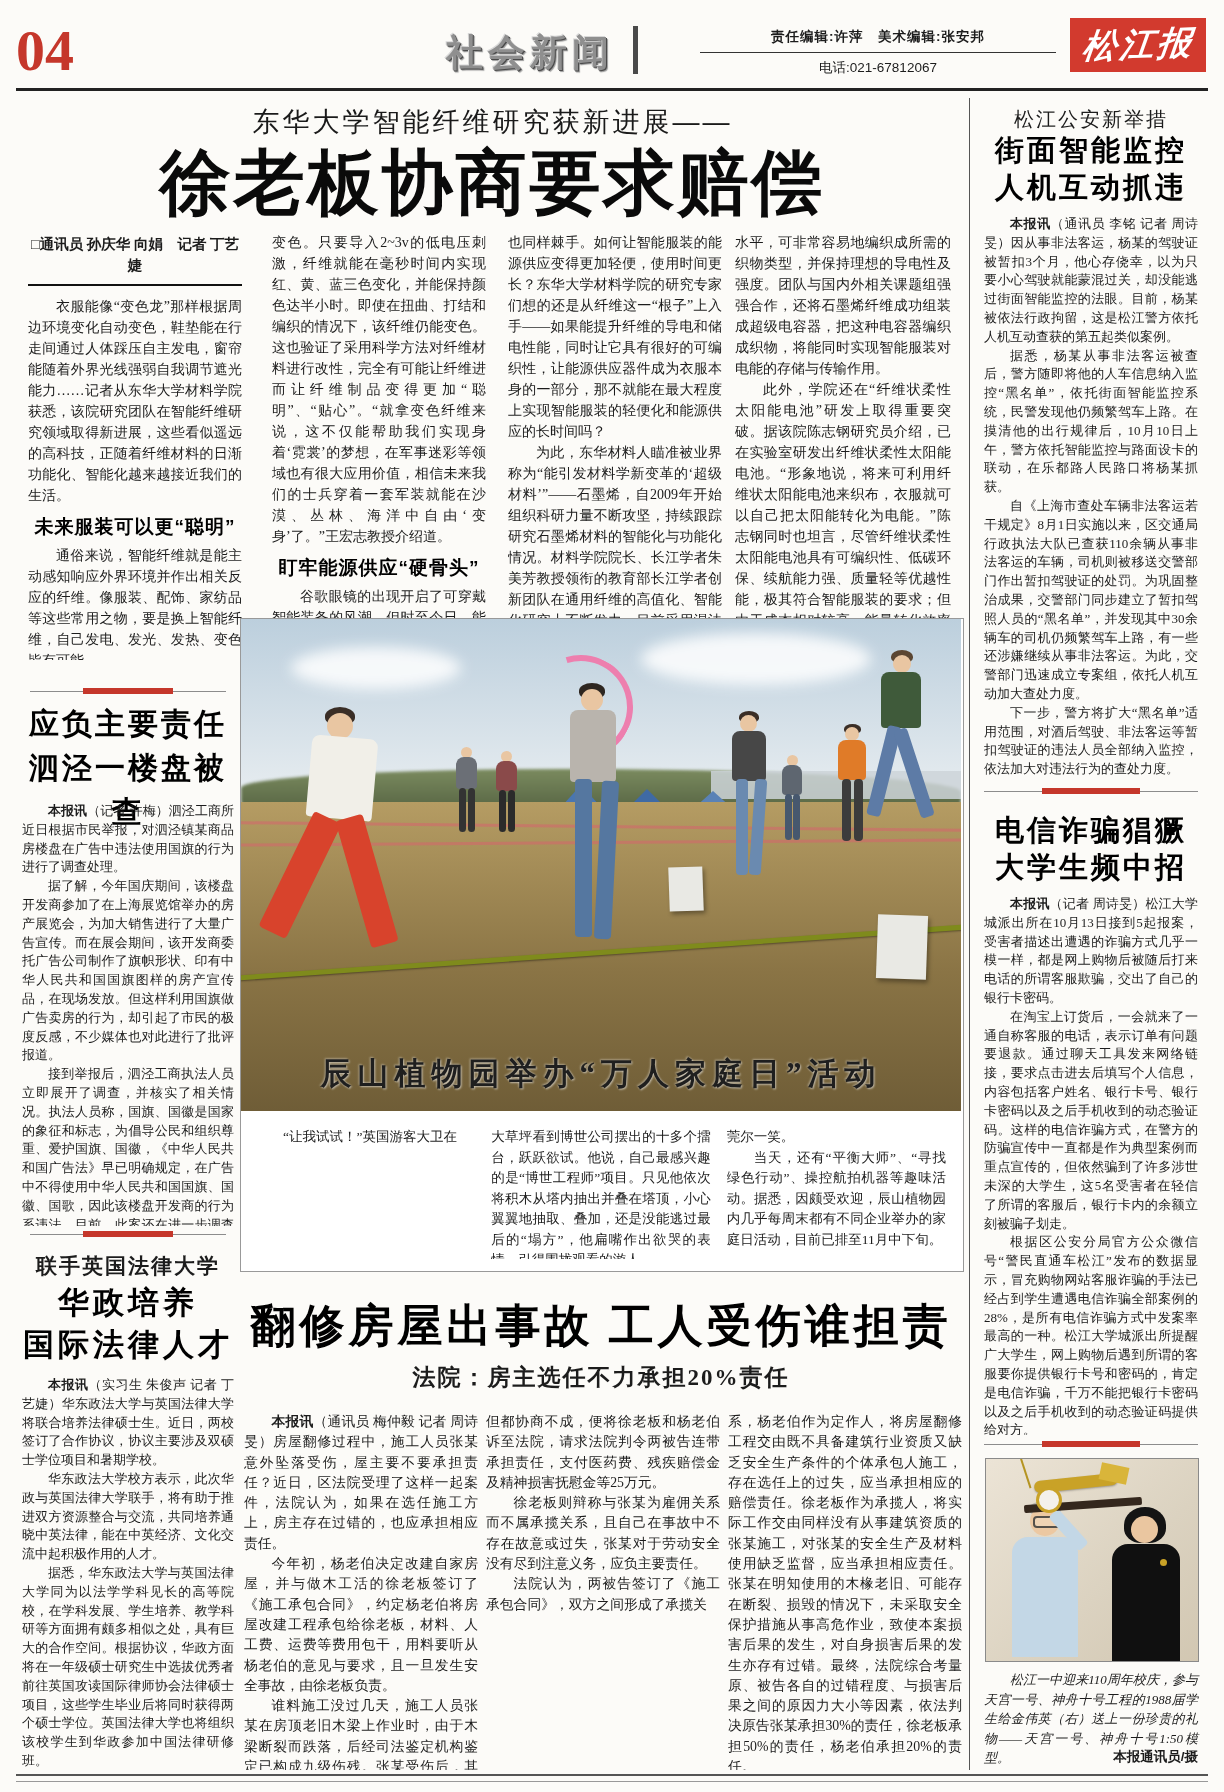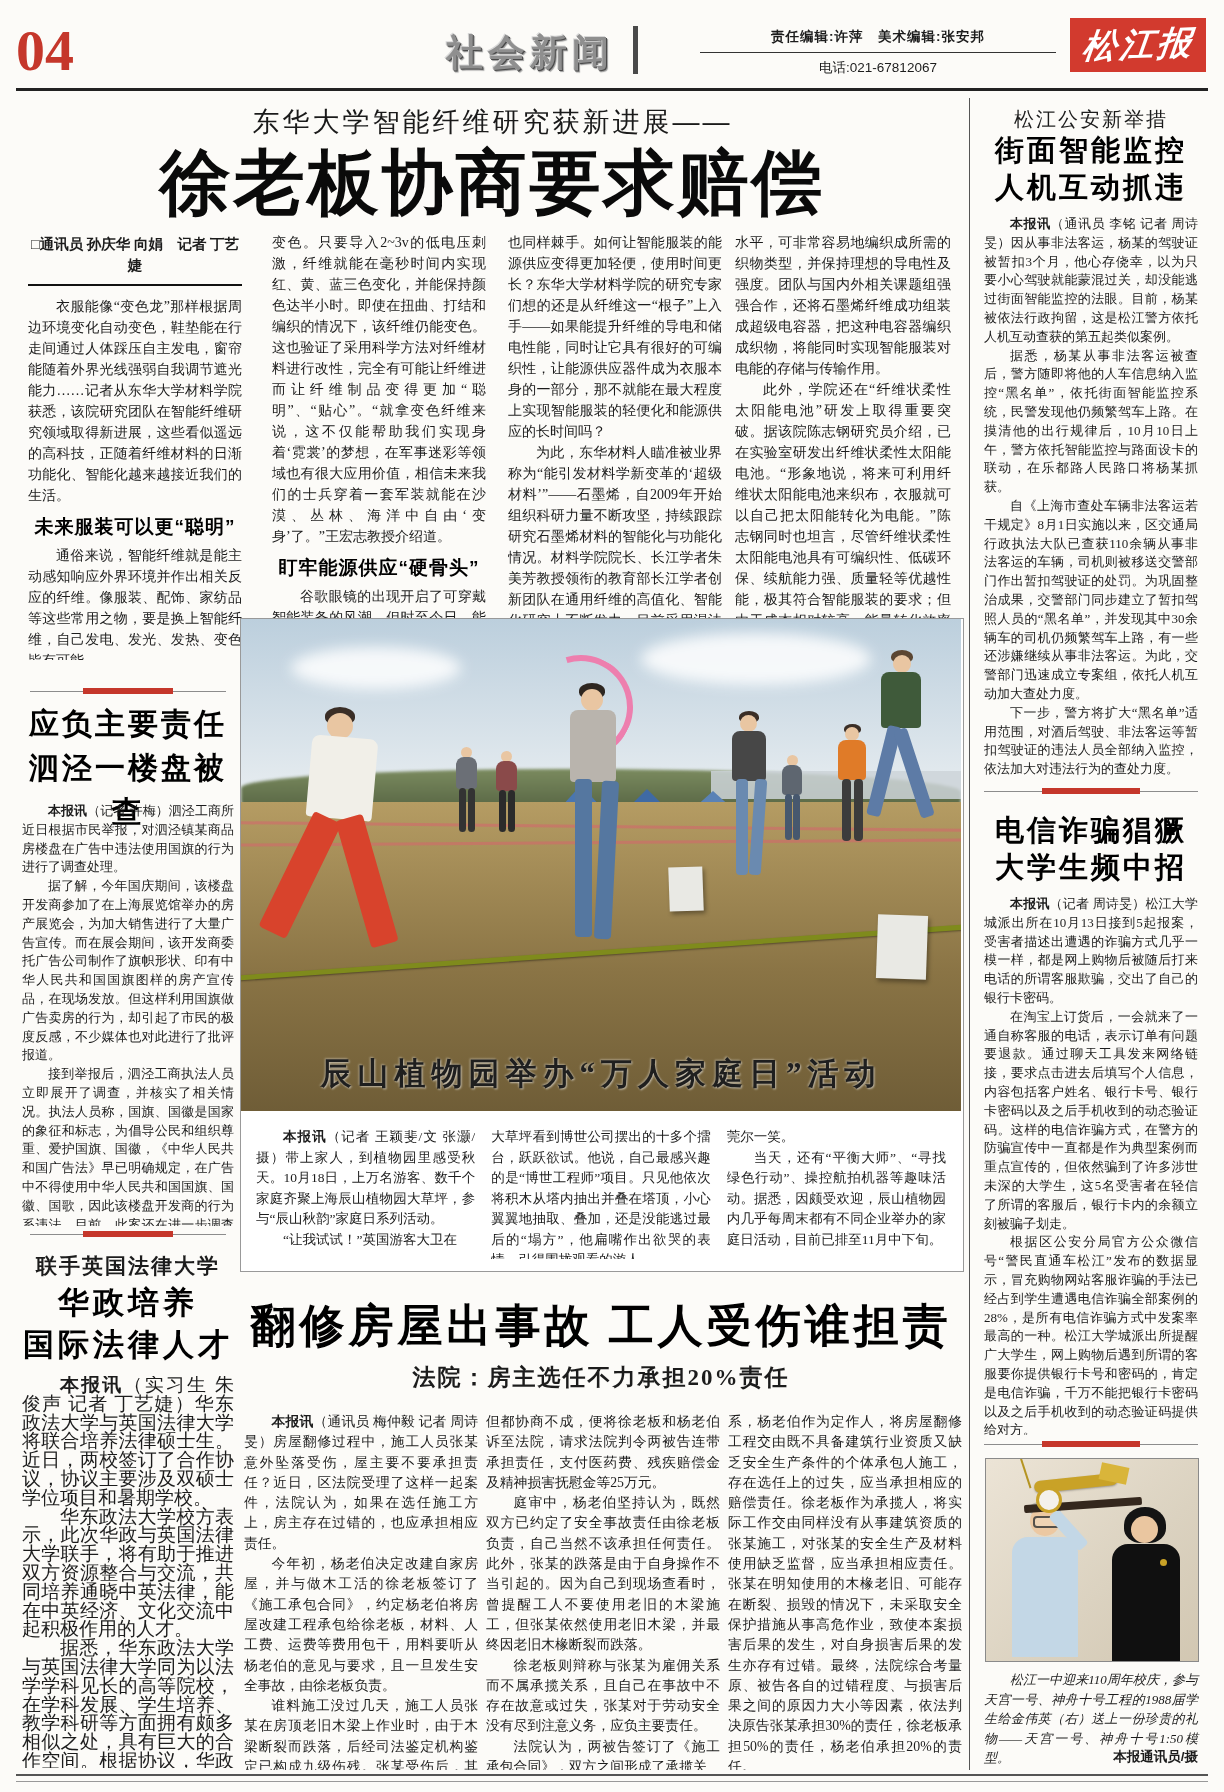--- a/index.html
+++ b/index.html
@@ -51,21 +51,21 @@
   .v-divider{left:969px;top:98px;height:1672px;border-left:1px solid #555;}
   .bottom-rule{left:16px;top:1774px;width:1192px;height:5px;border-top:2px solid #555;border-bottom:1px solid #999;}
 
   
   .lhead{width:212px;text-align:center;font-weight:bold;color:#000;}
   .flag-title{left:22px;top:702px;font-size:30px;line-height:44px;letter-spacing:3px;}
   .flag-body{left:22px;top:802px;width:212px;height:424px;font-size:13px;line-height:18.8px;}
   .law-kicker{left:22px;top:1252px;width:212px;text-align:center;font-size:21px;letter-spacing:2px;
     font-family:"Liberation Sans",sans-serif;font-weight:600;}
   .law-title{left:22px;top:1282px;font-size:31px;line-height:42px;letter-spacing:4px;}
-  .law-body{left:22px;top:1376px;width:212px;height:392px;font-size:19px;line-height:18.8px;}
+  .law-body{left:22px;top:1376px;width:212px;height:392px;font-size:13px;line-height:18.8px;}
 
   
   .photo-block{left:240px;top:618px;width:722px;height:652px;border:1px solid #999;background:#fff;}
   .photo-area{position:absolute;left:0;top:0;width:720px;height:492px;overflow:hidden;background:#9d8a57;}
   .sky{position:absolute;left:0;top:0;width:100%;height:185px;background:linear-gradient(#bccfdd,#e9eef1);}
   .cloud{position:absolute;background:#fff;border-radius:50%;filter:blur(7px);opacity:.85;}
   .treeline{position:absolute;left:0;top:150px;width:100%;height:42px;background:linear-gradient(#7a8a5e,#566443);
     border-radius:45% 55% 10px 10px;filter:blur(1.5px);}
   .buildings{position:absolute;left:470px;top:152px;width:250px;height:28px;background:#ccd4d8;opacity:.85;}
   .tent{position:absolute;width:0;height:0;border-left:20px solid transparent;border-right:20px solid transparent;}
@@ -252,21 +252,20 @@
         <i class="hd" style="left:6px;top:0;width:11px;height:11px;"></i>
         <i class="bd" style="left:1px;top:10px;width:20px;height:30px;background:#5e6670;"></i>
         <i class="lg" style="left:4px;top:39px;width:7px;height:46px;background:#47586e;"></i>
         <i class="lg" style="left:12px;top:39px;width:7px;height:46px;background:#47586e;"></i>
       </div>
       <div class="overlay-title">辰山植物园举办“万人家庭日”活动</div>
     </div>
     <div class="caption-row">
       <div class="news">
           <div>
-            <p><b class="lead">本报讯</b>（记者 王颖斐/文 张灏/摄）带上家人，到植物园里感受秋天。10月18日，上万名游客、数千个家庭齐聚上海辰山植物园大草坪，参与“辰山秋韵”家庭日系列活动。</p>
             <p>“让我试试！”英国游客大卫在</p>
           </div>
         </div>
       <div class="news">
           <div>
             <p class="cont">大草坪看到博世公司摆出的十多个擂台，跃跃欲试。他说，自己最感兴趣的是“博世工程师”项目。只见他依次将积木从塔内抽出并叠在塔顶，小心翼翼地抽取、叠加，还是没能逃过最后的“塌方”，他扁嘴作出欲哭的表情，引得围拢观看的游人</p>
           </div>
         </div>
       <div class="news">
           <div>
@@ -283,21 +282,20 @@
     <div class="news">
         <div>
           <p><b class="lead">本报讯</b>（通讯员 梅仲毅 记者 周诗旻）房屋翻修过程中，施工人员张某意外坠落受伤，屋主要不要承担责任？近日，区法院受理了这样一起案件，法院认为，如果在选任施工方上，房主存在过错的，也应承担相应责任。</p>
           <p>今年初，杨老伯决定改建自家房屋，并与做木工活的徐老板签订了《施工承包合同》，约定杨老伯将房屋改建工程承包给徐老板，材料、人工费、运费等费用包干，用料要听从杨老伯的意见与要求，且一旦发生安全事故，由徐老板负责。</p>
           <p>谁料施工没过几天，施工人员张某在房顶老旧木梁上作业时，由于木梁断裂而跌落，后经司法鉴定机构鉴定已构成九级伤残。张某受伤后，其家属多次与杨老伯、徐老板协商要求赔偿，</p>
         </div>
       </div>
     <div class="news">
         <div>
           <p class="cont">但都协商不成，便将徐老板和杨老伯诉至法院，请求法院判令两被告连带承担责任，支付医药费、残疾赔偿金及精神损害抚慰金等25万元。</p>
-          <p>庭审中，杨老伯坚持认为，既然双方已约定了安全事故责任由徐老板负责，自己当然不该承担任何责任。此外，张某的跌落是由于自身操作不当引起的。因为自己到现场查看时，曾提醒工人不要使用老旧的木梁施工，但张某依然使用老旧木梁，并最终因老旧木椽断裂而跌落。</p>
           <p>徐老板则辩称与张某为雇佣关系而不属承揽关系，且自己在事故中不存在故意或过失，张某对于劳动安全没有尽到注意义务，应负主要责任。</p>
           <p>法院认为，两被告签订了《施工承包合同》，双方之间形成了承揽关</p>
         </div>
       </div>
     <div class="news">
         <div>
           <p class="cont">系，杨老伯作为定作人，将房屋翻修工程交由既不具备建筑行业资质又缺乏安全生产条件的个体承包人施工，存在选任上的过失，应当承担相应的赔偿责任。徐老板作为承揽人，将实际工作交由同样没有从事建筑资质的张某施工，对张某的安全生产及材料使用缺乏监督，应当承担相应责任。张某在明知使用的木椽老旧、可能存在断裂、损毁的情况下，未采取安全保护措施从事高危作业，致使本案损害后果的发生，对自身损害后果的发生亦存有过错。最终，法院综合考量原、被告各自的过错程度、与损害后果之间的原因力大小等因素，依法判决原告张某承担30%的责任，徐老板承担50%的责任，杨老伯承担20%的责任。</p>
         </div>
       </div>
   </div>

